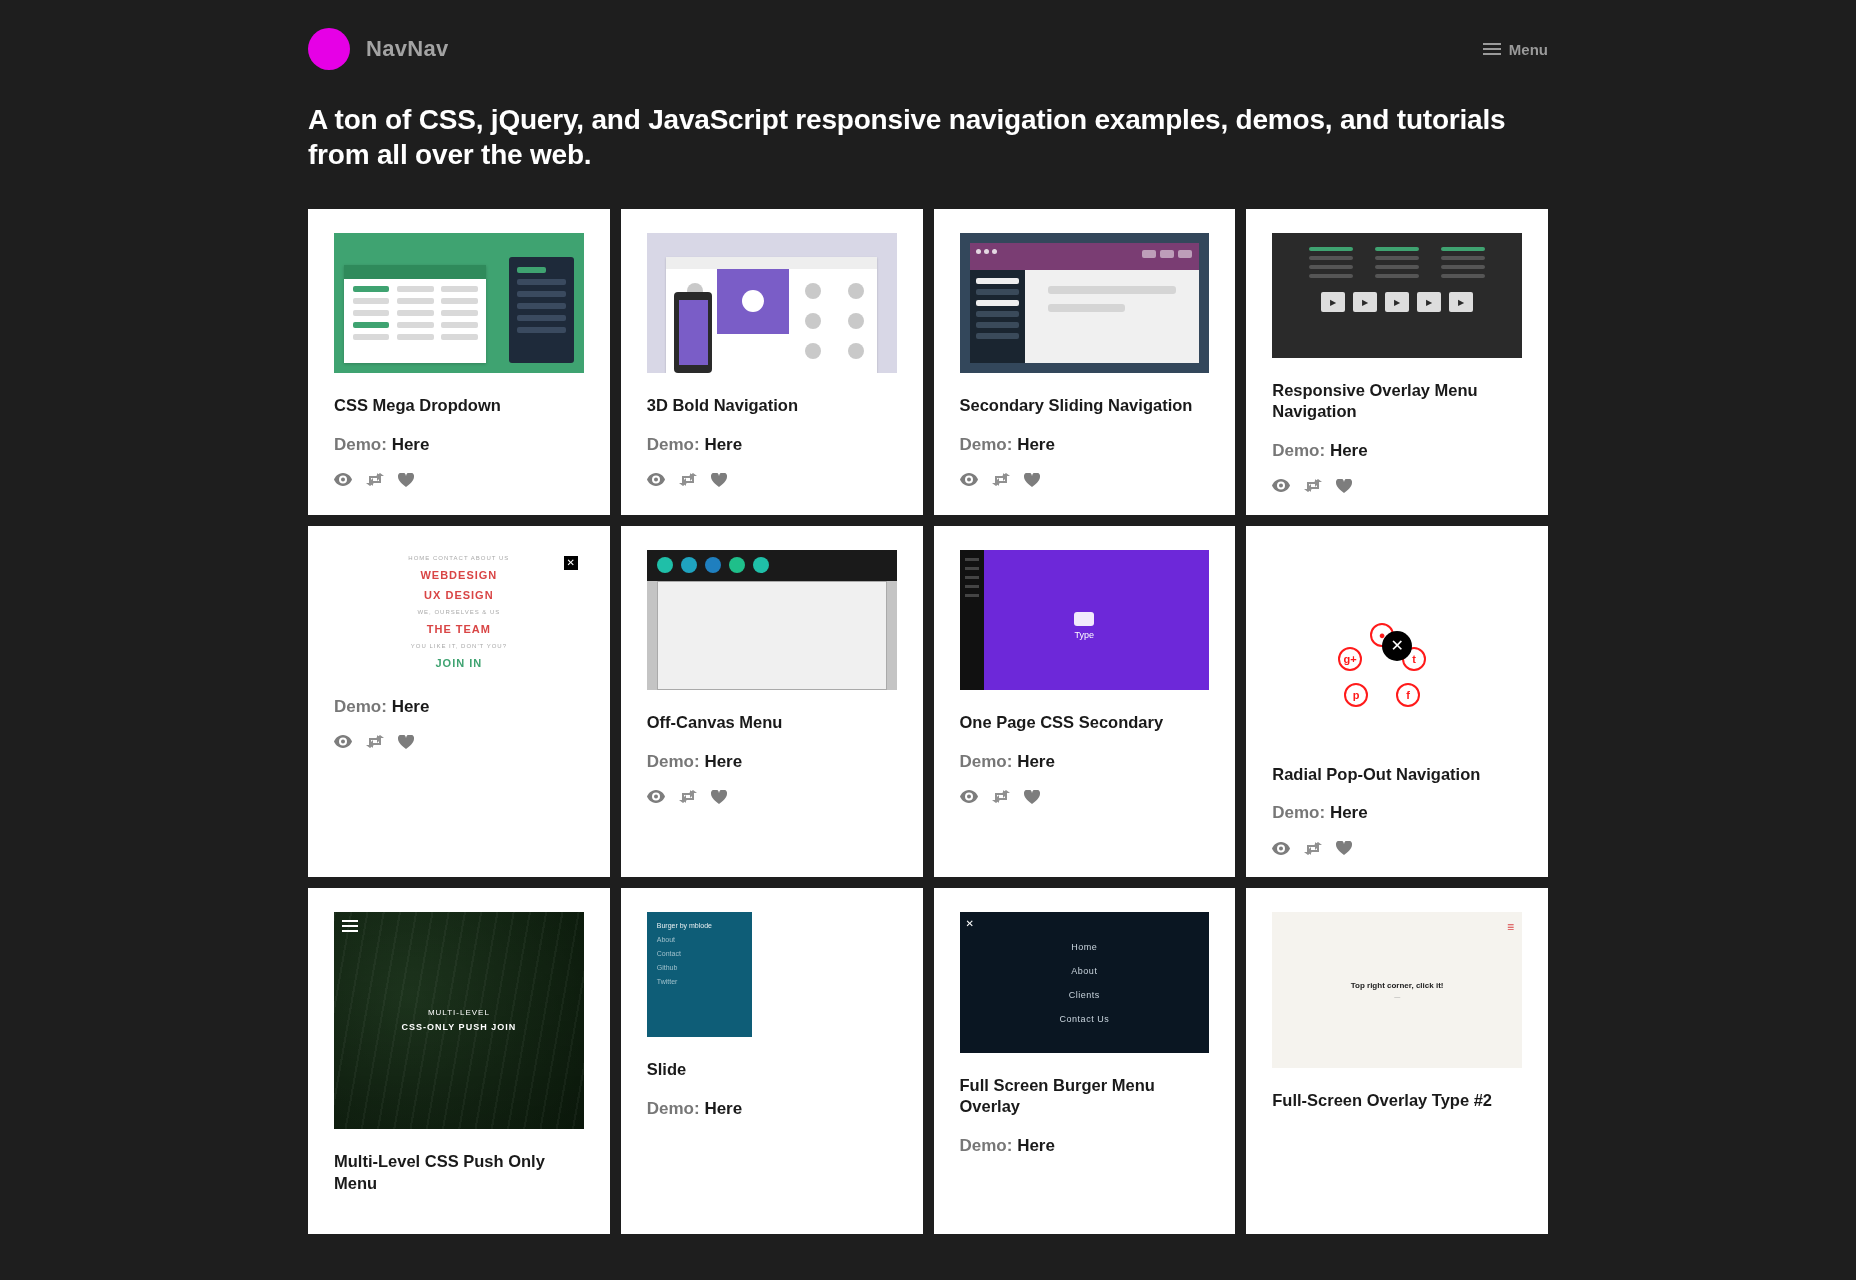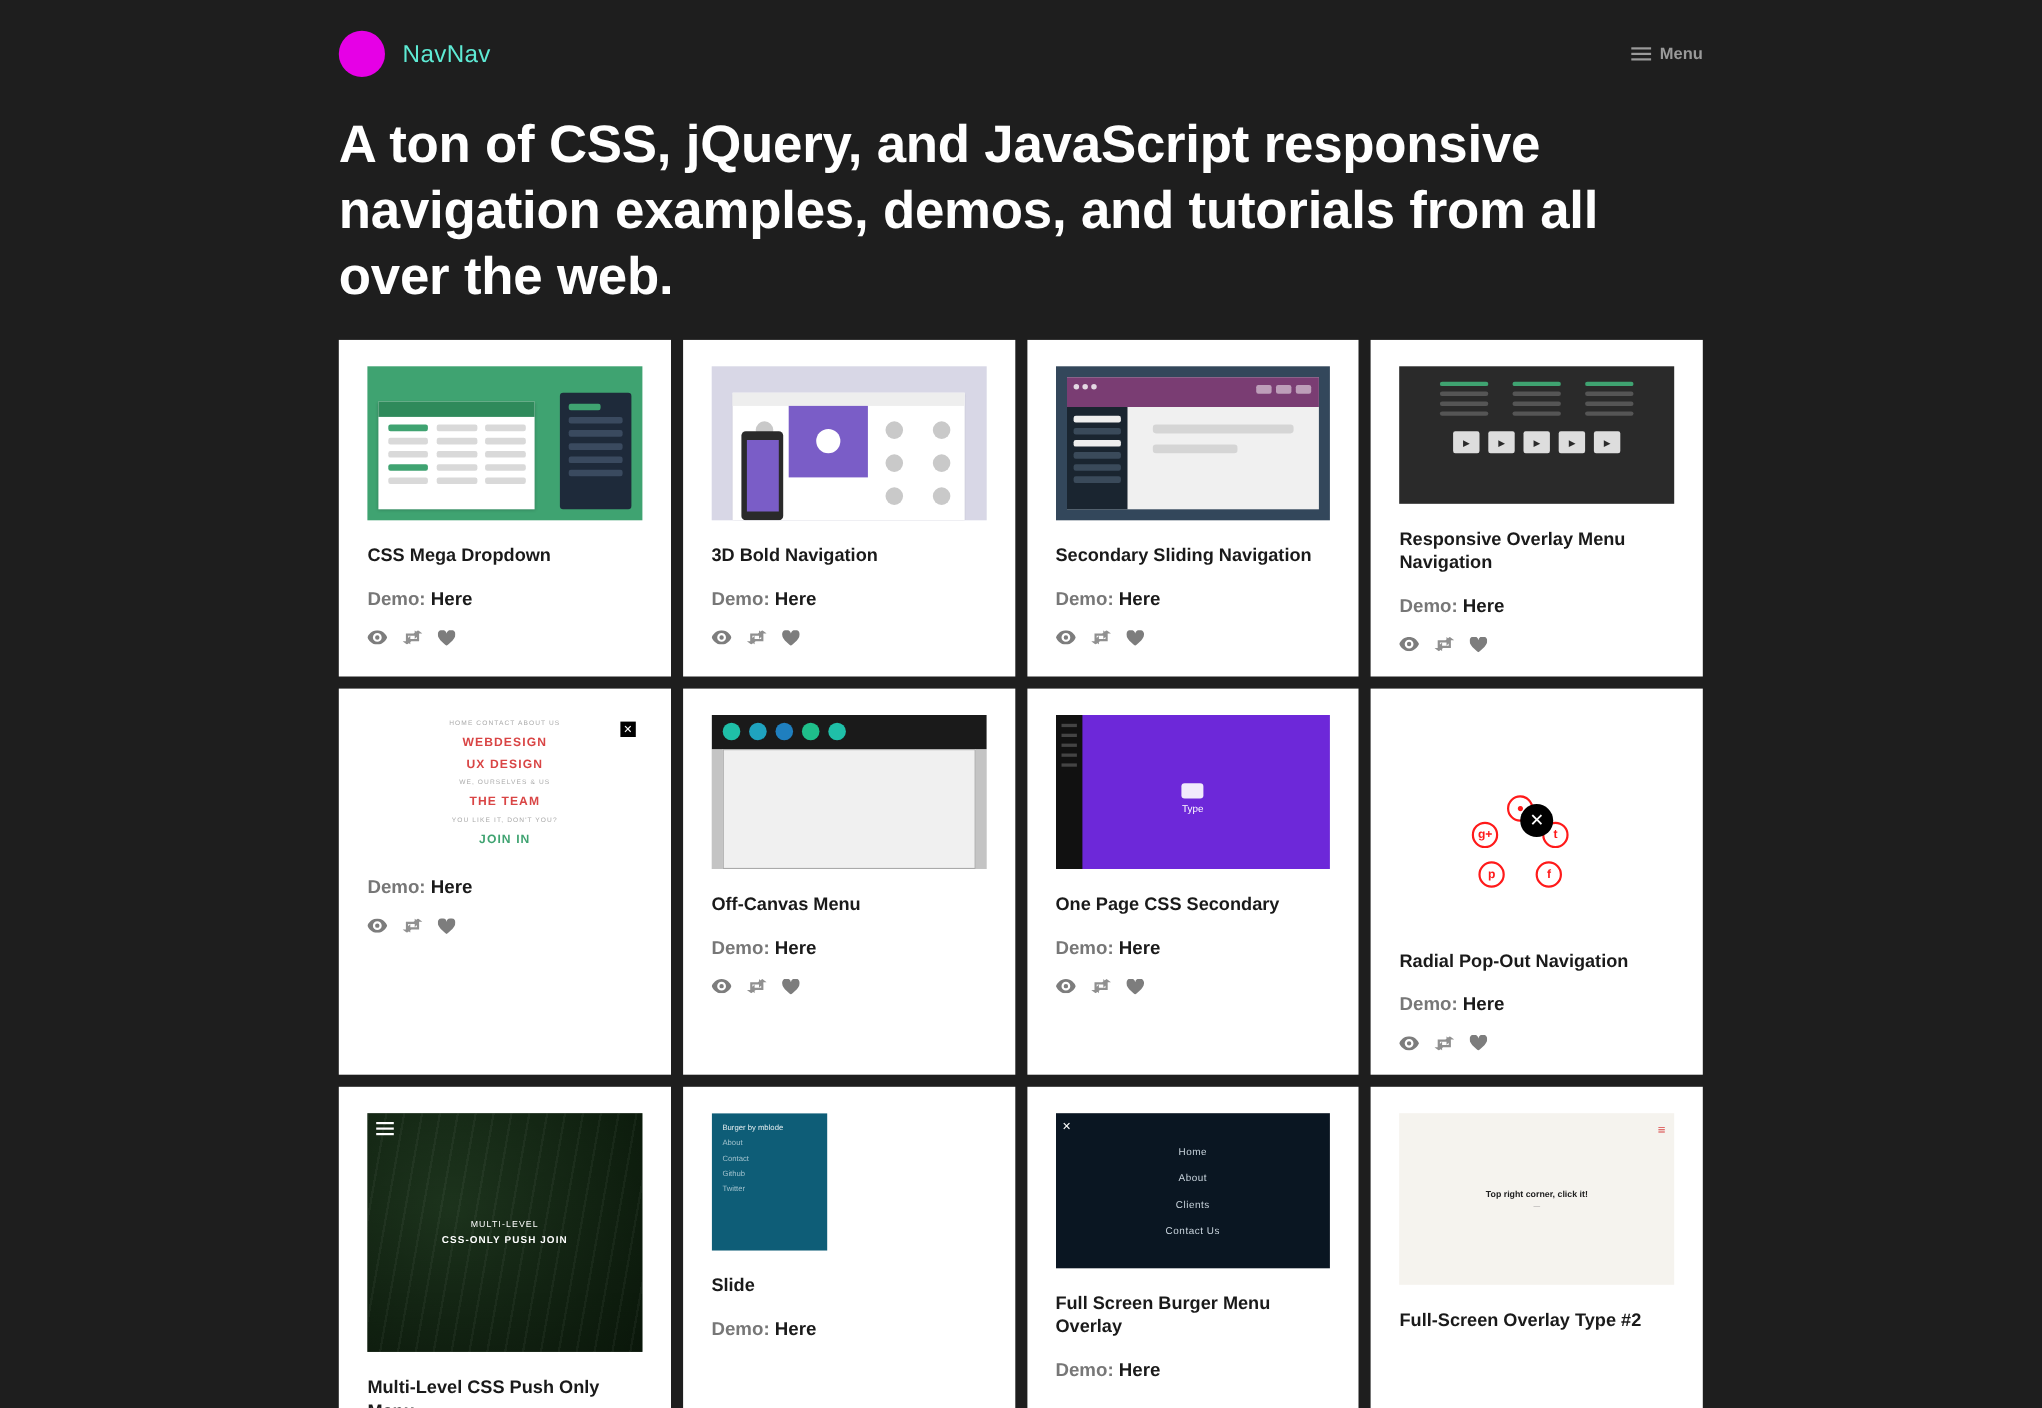--- a/index.html
+++ b/index.html
@@ -1,25 +1,25 @@
 <!DOCTYPE html>
 <html><head>
 <meta charset="utf-8">
 <style>
 *{box-sizing:border-box;margin:0;padding:0}
 body{background:#1e1e1e;font-family:-apple-system,BlinkMacSystemFont,"Segoe UI",Helvetica,Arial,sans-serif;color:#1e1e1e;width:1856px}
 .wrap{max-width:1280px;margin:0 auto;padding:0 20px}
 .header{display:flex;align-items:center;justify-content:space-between;padding:28px 0 18px}
 .brand{display:flex;align-items:center;gap:16px}
 .logo{width:42px;height:42px;border-radius:50%;background:#e600e6}
-.brand-name{color:#5eead4;font-weight:400;font-size:22px;letter-spacing:0.3px}
+.brand-name{color:#a3a3a3;font-weight:700;font-size:22px;letter-spacing:0.3px}
 .menu-btn{display:flex;align-items:center;gap:8px;color:#9a9a9a;font-weight:700;font-size:15px;cursor:pointer}
 .menu-icon{display:inline-flex;flex-direction:column;gap:3px}
 .menu-icon span{display:block;width:18px;height:2px;background:#9a9a9a}
-.tagline{color:#fff;font-weight:800;font-size:48px;line-height:1.25;letter-spacing:-0.2px;padding:14px 0 27px;max-width:1240px}
+.tagline{color:#fff;font-weight:800;font-size:28px;line-height:1.25;letter-spacing:-0.2px;padding:14px 0 37px;max-width:1240px}
 .grid{display:grid;grid-template-columns:repeat(4,1fr);gap:11px;padding-bottom:40px}
 .card{background:#fff;padding:24px 26px 22px;display:flex;flex-direction:column}
 .thumb{width:100%;aspect-ratio:16/9;margin-bottom:22px;position:relative;overflow:hidden;font-size:9px}
 .card-title{font-weight:800;font-size:16.5px;color:#1a1a1a;margin-bottom:18px;line-height:1.3}
 .demo-line{font-size:17px;color:#777;font-weight:700;margin-bottom:18px}
 .demo-line b{color:#1a1a1a}
 .icons{display:flex;gap:14px;align-items:center}
 .icn{color:#7d7d7d;cursor:pointer}
 .icn svg{display:block}
 

